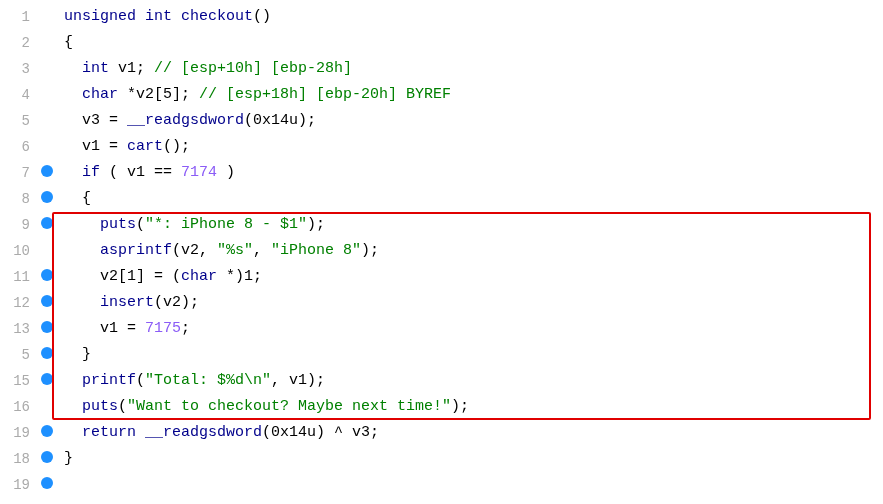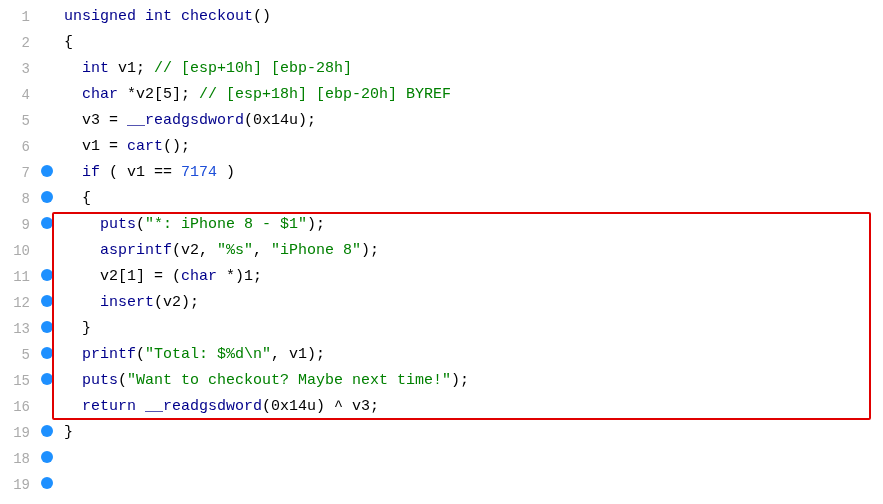--- a/index.html
+++ b/index.html
@@ -73,21 +73,21 @@
       border: 2.5px solid #e00000;
       border-radius: 2px;
       pointer-events: none;
       z-index: 10;
     }
     
     .kw { color: #00008b; font-weight: normal; } 
     .fn { color: #00008b; } 
     .cm { color: #008000; } 
     .str { color: #008000; } 
-    .num { color: #1d4ed8; } 
+    .num { color: #8b5cf6; } 
     .plain { color: #000; }
   </style>
 </head>
 <body>
 
 <div class="code-container">
   <div class="line-numbers" id="line-numbers">
       <div class="line-number">1</div>
       <div class="line-number">2</div>
       <div class="line-number">3</div>
@@ -138,20 +138,21 @@
       <div class="code-line"><span class="plain">  </span><span class="kw">char</span><span class="plain"> *v2[5]; </span><span class="cm">// [esp+18h] [ebp-20h] BYREF</span></div>
       <div class="code-line"><span class="plain"></span></div>
       <div class="code-line"><span class="plain">  v3 = </span><span class="fn">__readgsdword</span><span class="plain">(0x14u);</span></div>
       <div class="code-line"><span class="plain">  v1 = </span><span class="fn">cart</span><span class="plain">();</span></div>
       <div class="code-line"><span class="plain">  </span><span class="kw">if</span><span class="plain"> ( v1 == </span><span class="num">7174</span><span class="plain"> )</span></div>
       <div class="code-line"><span class="plain">  {</span></div>
       <div class="code-line"><span class="plain">    </span><span class="fn">puts</span><span class="plain">(</span><span class="str">"*: iPhone 8 - $1"</span><span class="plain">);</span></div>
       <div class="code-line"><span class="plain">    </span><span class="fn">asprintf</span><span class="plain">(v2, </span><span class="str">"%s"</span><span class="plain">, </span><span class="str">"iPhone 8"</span><span class="plain">);</span></div>
       <div class="code-line"><span class="plain">    v2[1] = (</span><span class="kw">char</span><span class="plain"> *)1;</span></div>
       <div class="code-line"><span class="plain">    </span><span class="fn">insert</span><span class="plain">(v2);</span></div>
+      <div class="code-line"><span class="plain">    v1 = </span><span class="num">7175</span><span class="plain">;</span></div>
       <div class="code-line"><span class="plain">  }</span></div>
       <div class="code-line"><span class="plain">  </span><span class="fn">printf</span><span class="plain">(</span><span class="str">"Total: $%d\n"</span><span class="plain">, v1);</span></div>
       <div class="code-line"><span class="plain">  </span><span class="fn">puts</span><span class="plain">(</span><span class="str">"Want to checkout? Maybe next time!"</span><span class="plain">);</span></div>
       <div class="code-line"><span class="plain">  </span><span class="kw">return</span><span class="plain"> </span><span class="fn">__readgsdword</span><span class="plain">(0x14u) ^ v3;</span></div>
       <div class="code-line"><span class="plain">}</span></div>
       <div class="highlight-box" style="top: 208px; left: -4px; width: calc(100% - 8px); height: 208px; border-color: rgb(224, 0, 0);"></div>
     </div>
 </div>
 
 </body></html>

